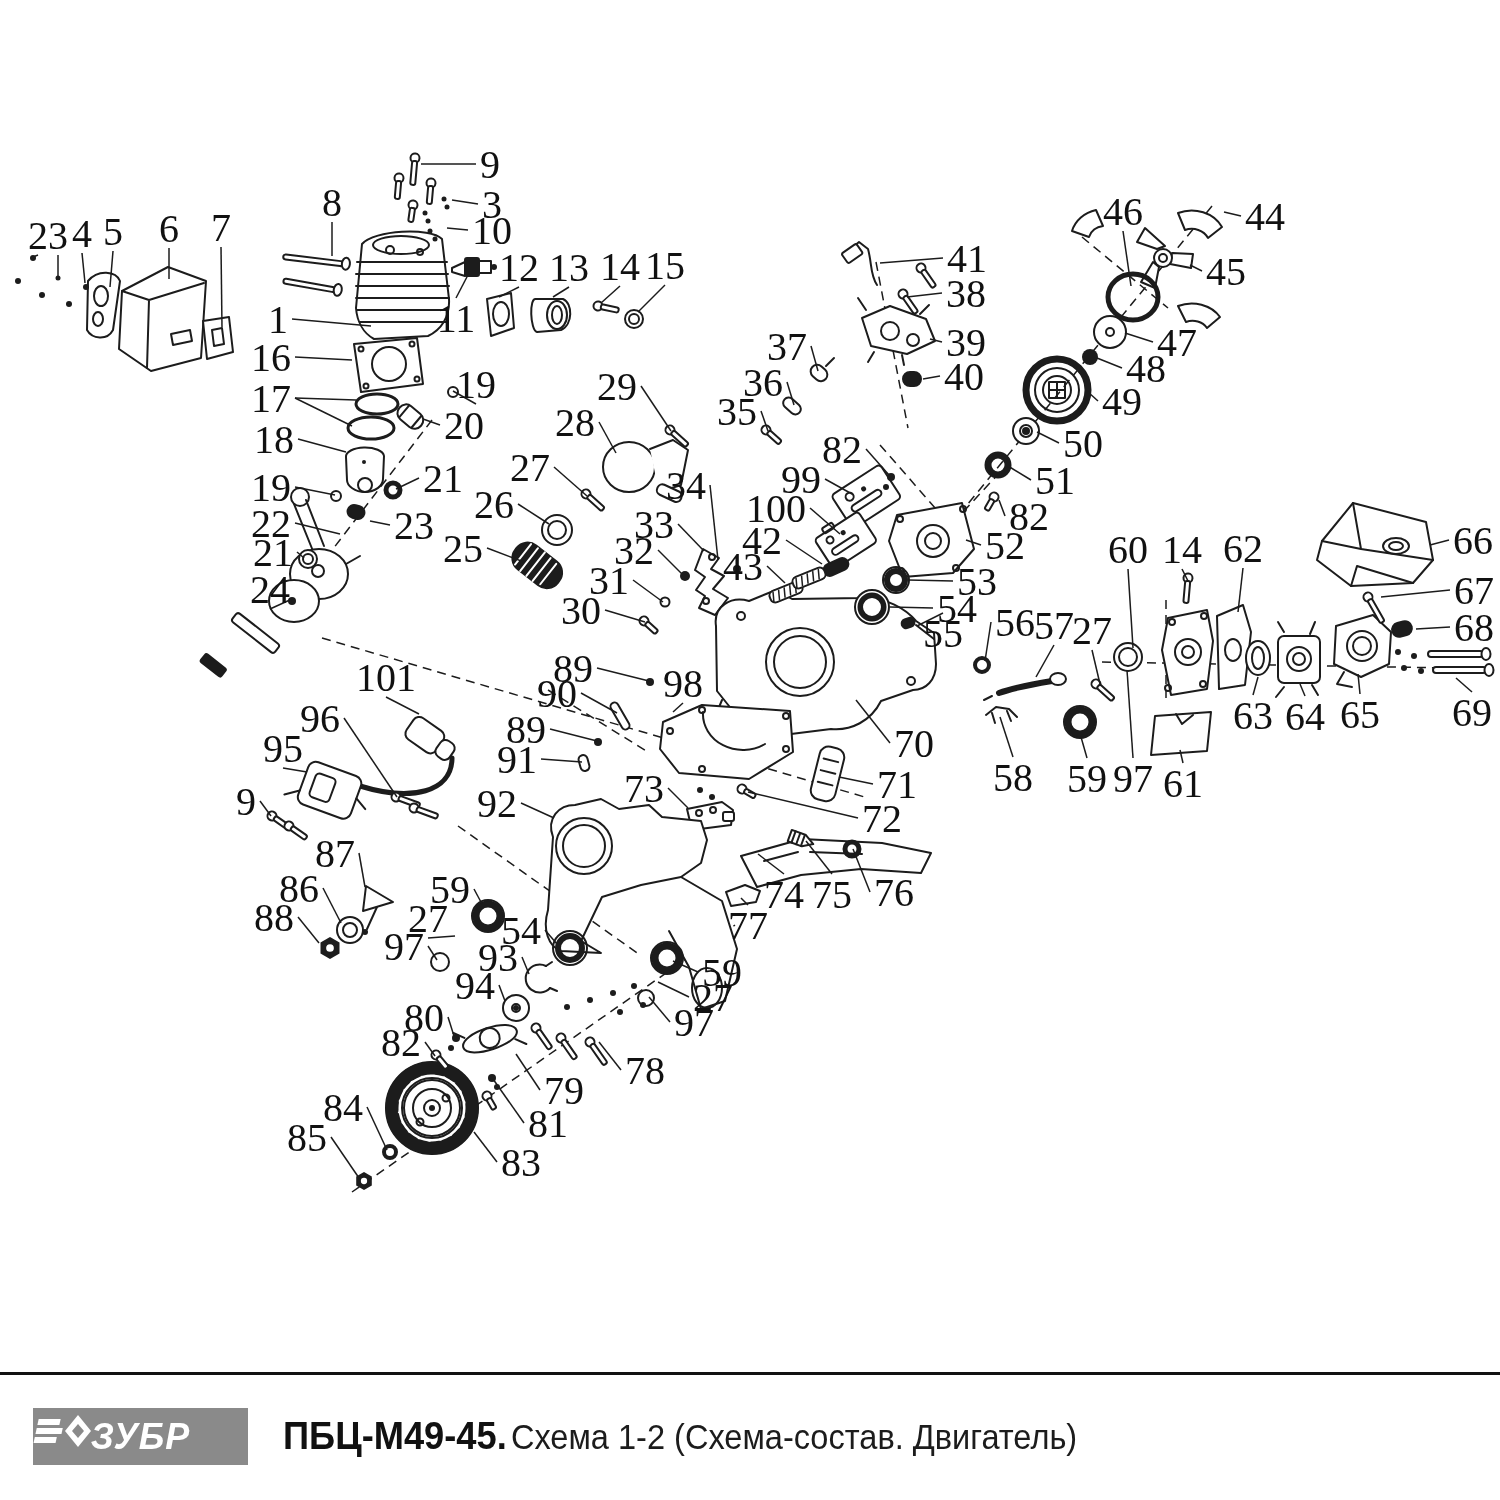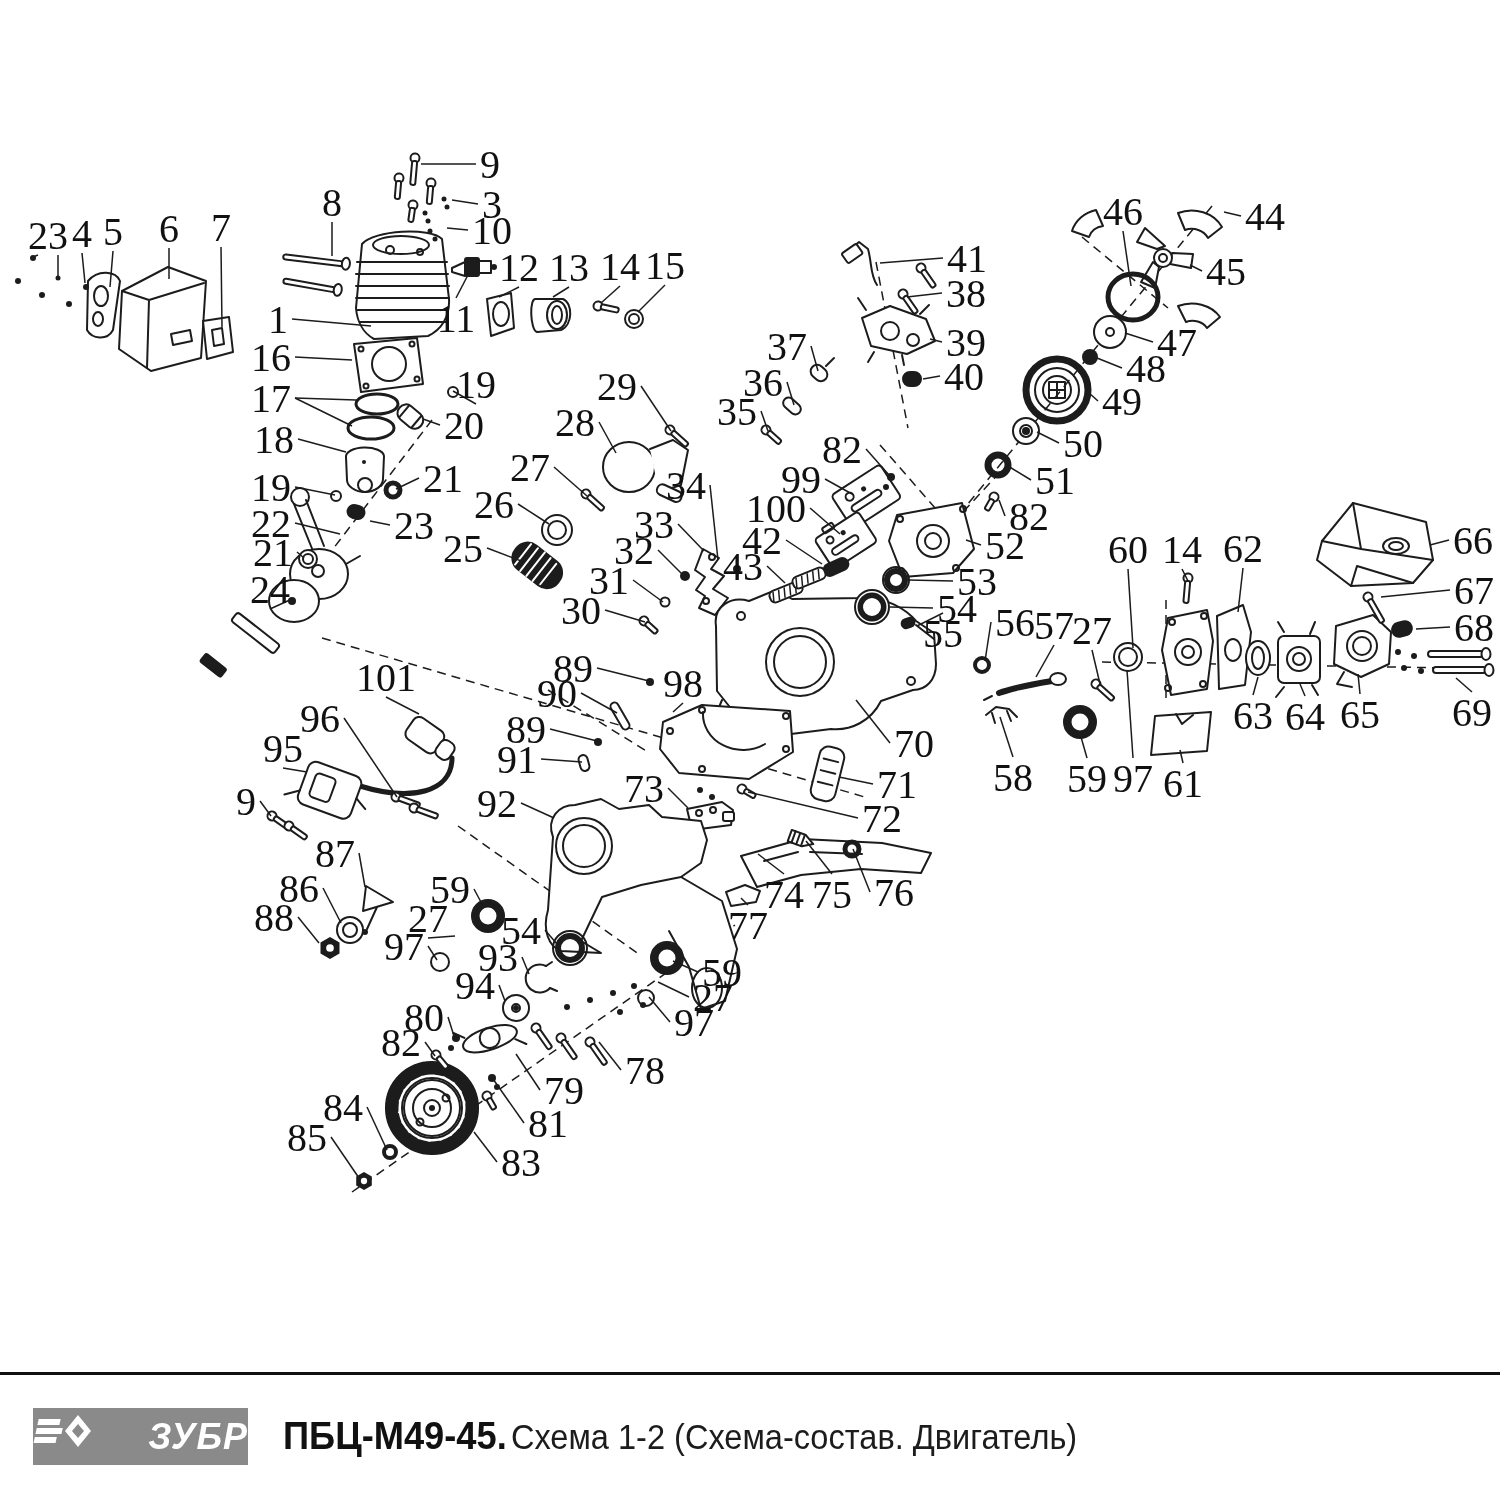--- a/index.html
+++ b/index.html
@@ -1,21 +1,21 @@
 <!DOCTYPE html>
 <html><head>
 <meta charset="utf-8">
 <style>
   html,body{margin:0;padding:0;background:#fff;}
   .stage{position:relative;width:1500px;height:1500px;background:#fff;overflow:hidden;
          font-family:"Liberation Sans",sans-serif;}
   .stage svg{position:absolute;left:0;top:0;}
   .rule{position:absolute;left:0;top:1372px;width:1500px;height:3px;background:#111;}
   .logo{position:absolute;left:33px;top:1408px;width:215px;height:57px;background:#8a8a8a;
-        display:flex;align-items:center;justify-content:flex-end;gap:6px;}
+        display:flex;align-items:center;justify-content:center;gap:6px;}
   .logo .brand{color:#fff;font-weight:bold;font-style:italic;font-size:36px;letter-spacing:1px;
         font-family:"Liberation Sans",sans-serif;}
   .title{position:absolute;left:283px;top:1414px;white-space:nowrap;color:#111;
          transform:scaleX(.93);transform-origin:left top;}
   .title .model{font-size:39px;font-weight:bold;}
   .title .subtitle{font-size:35px;font-weight:normal;color:#1c1c1c;}
 </style>
 </head>
 <body>
 

